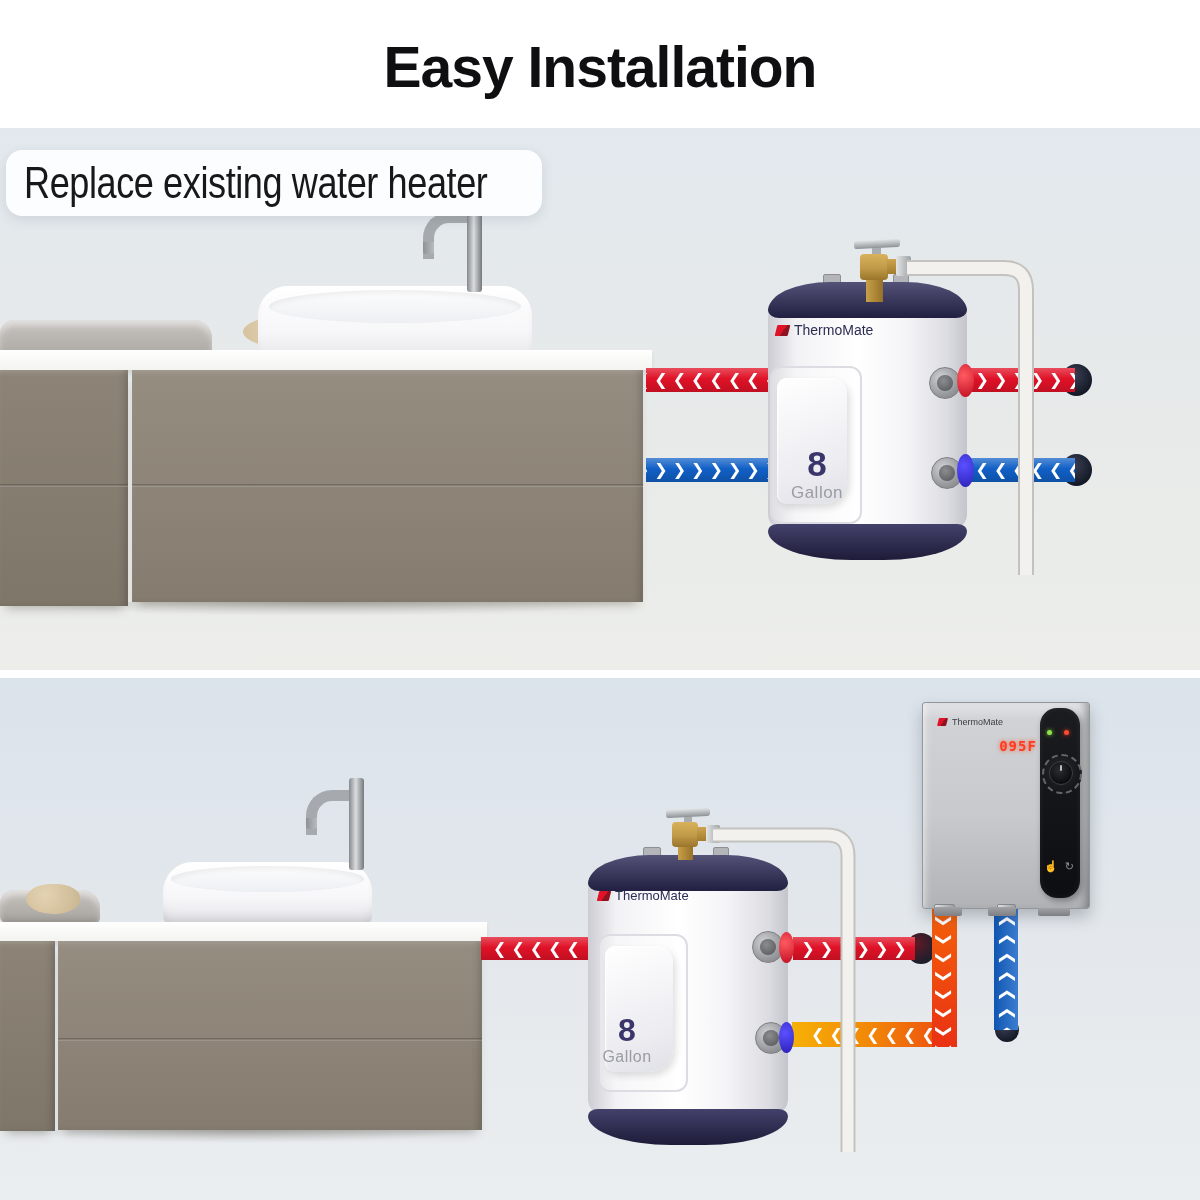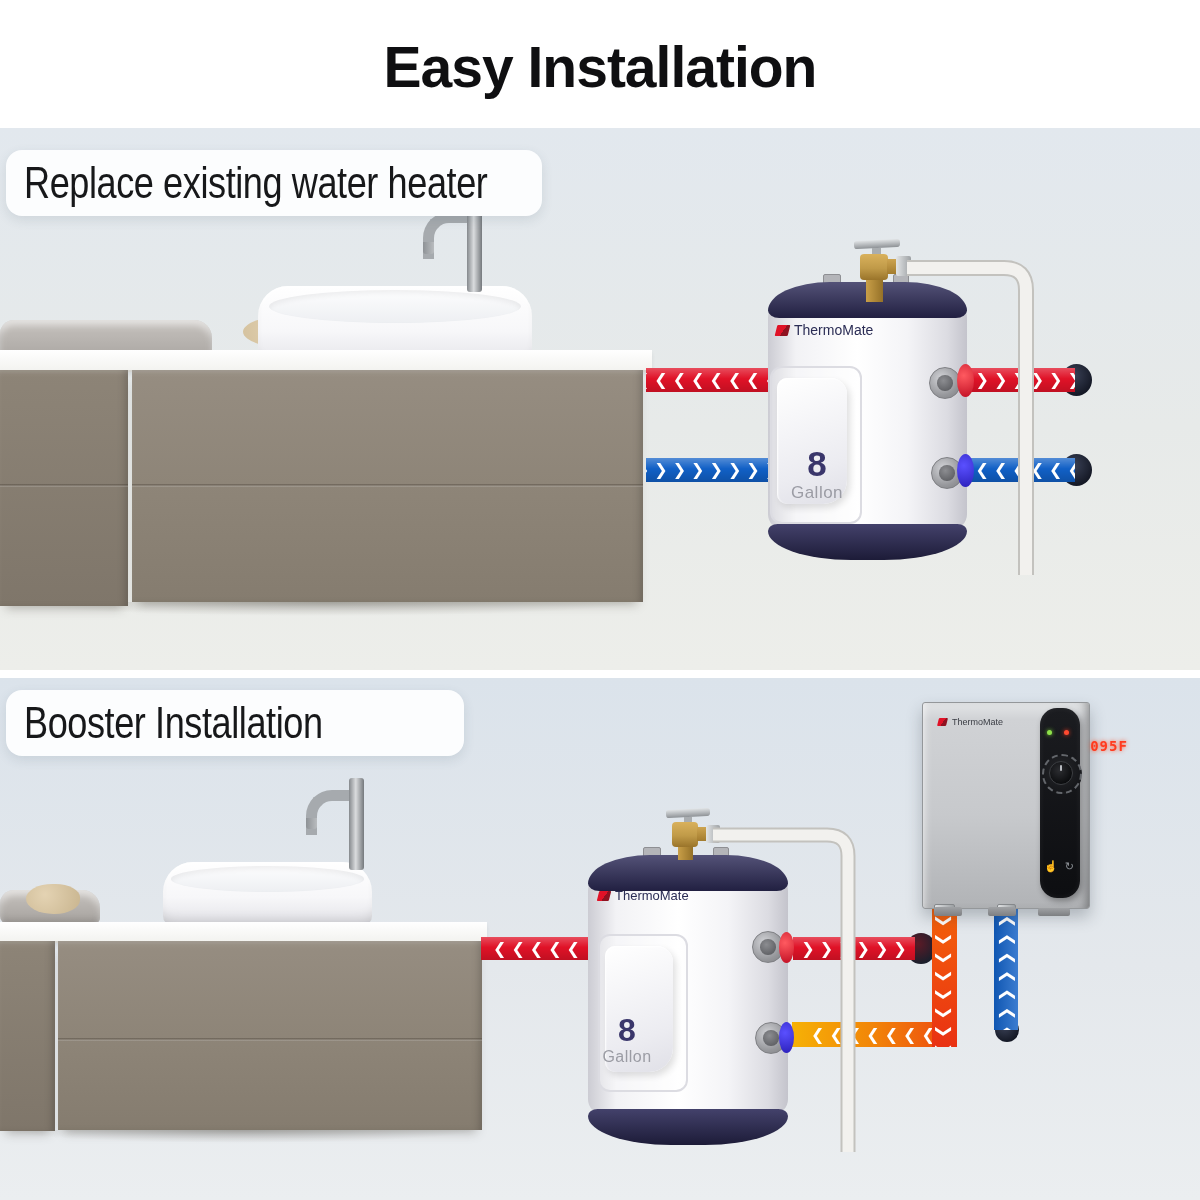--- a/index.html
+++ b/index.html
@@ -190,23 +190,20 @@
   <div class="abs valve-nut" style="left:896px;top:128px;width:15px;height:20px"></div>
 
   <svg class="pipes" width="1200" height="542" viewBox="0 0 1200 542">
     <path class="pipe-outline" style="stroke-width:16" d="M907,140 H1004 Q1026,140 1026,162 V447"></path>
     <path class="pipe-fill" style="stroke-width:12" d="M907,140 H1004 Q1026,140 1026,162 V447"></path>
   </svg>
 </section>
 
 <section class="abs panel" id="panel-booster">
 
-  <div class="abs caption" style="left:6px;top:12px;width:422px;height:66px">
-    <span>Booster Installation</span>
-  </div>
 
   <div class="abs towel" style="left:0;top:212px;width:100px;height:34px"></div>
   <div class="abs sponge" style="left:26px;top:206px;width:54px;height:30px"></div>
   <div class="abs sink" style="left:163px;top:184px;width:209px;height:64px">
     <div class="sink-rim"></div>
   </div>
   <div class="abs faucet-spout" style="left:306px;top:112px;width:46px;height:34px"></div>
   <div class="abs faucet-tip" style="left:306px;top:140px;width:11px;height:11px"></div>
   <div class="abs faucet-riser" style="left:349px;top:100px;width:15px;height:92px"></div>
   <div class="abs counter" style="left:0;top:244px;width:487px;height:19px"></div>
@@ -266,21 +263,21 @@
   <div class="abs valve-nut" style="left:706px;top:147px;width:14px;height:18px"></div>
 
   <div class="abs heater-body" style="left:922px;top:24px;width:166px;height:205px"></div>
   <div class="abs brand" style="left:938px;top:38px;height:11px">
     <span class="mark" style="width:9px;height:8px"></span>
     <span class="name" style="font-size:9px;color:#3a3d44">ThermoMate</span>
   </div>
   <div class="abs heater-strip" style="left:1040px;top:30px;width:40px;height:190px"></div>
   <div class="abs led green" style="left:1047px;top:52px;width:5px;height:5px"></div>
   <div class="abs led red" style="left:1064px;top:52px;width:5px;height:5px"></div>
-  <div class="abs display" style="left:1087px;top:60px;width:44px">095F</div>
+  <div class="abs display" style="left:996px;top:60px;width:44px">095F</div>
   <div class="abs knob-outer" style="left:1042px;top:76px;width:36px;height:36px"></div>
   <div class="abs knob-inner" style="left:1049px;top:83px;width:22px;height:22px"></div>
   <div class="abs touch" style="left:1042px;top:182px;width:36px">☝ ↻</div>
   <div class="abs heater-foot" style="left:934px;top:229px;width:28px;height:9px"></div>
   <div class="abs heater-foot" style="left:988px;top:229px;width:28px;height:9px"></div>
   <div class="abs heater-foot" style="left:1038px;top:230px;width:32px;height:8px"></div>
 
   <svg class="pipes" width="1200" height="522" viewBox="0 0 1200 522">
     <path class="pipe-outline" style="stroke-width:15" d="M713,157 H827 Q848,157 848,178 V474"></path>
     <path class="pipe-fill" style="stroke-width:11" d="M713,157 H827 Q848,157 848,178 V474"></path>

